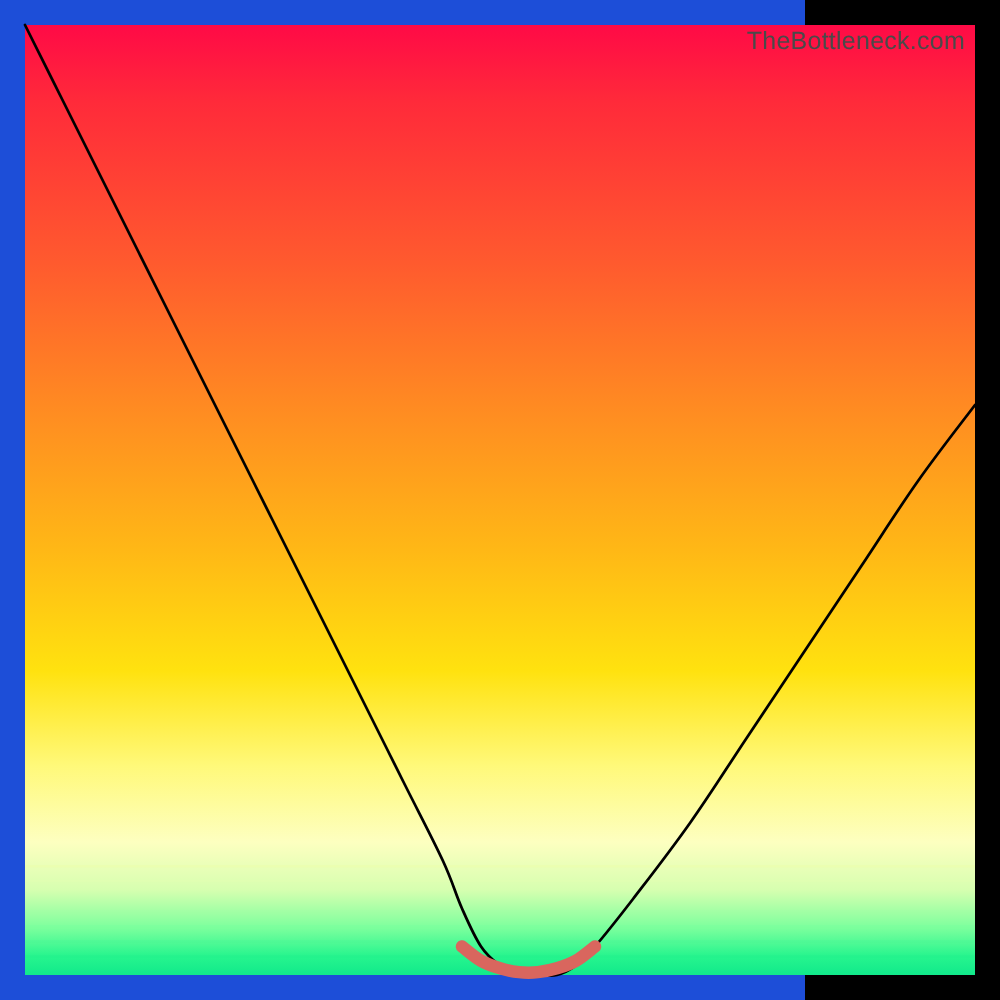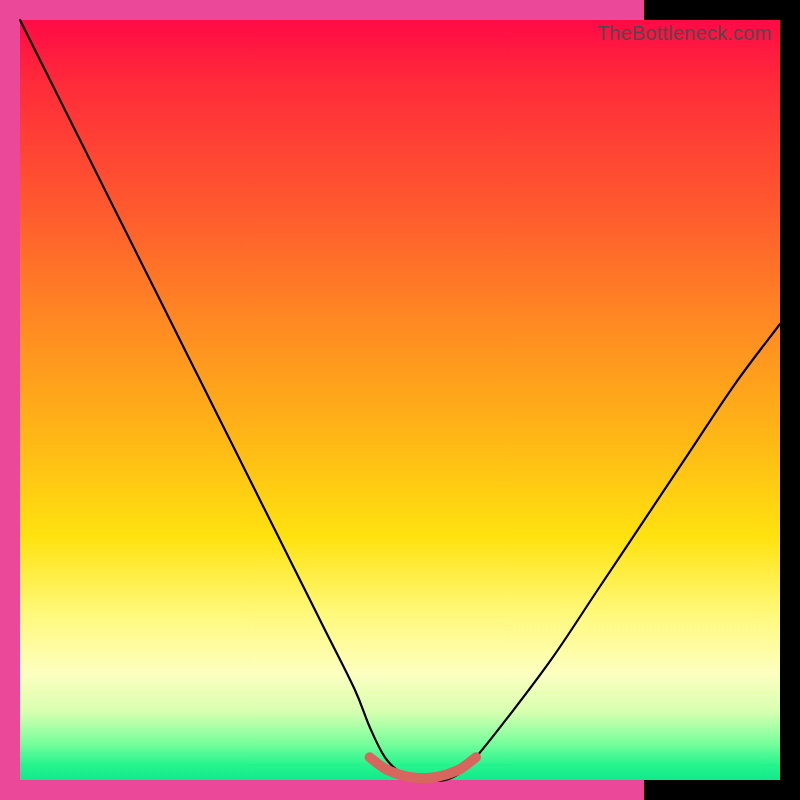--- a/index.html
+++ b/index.html
@@ -8,21 +8,21 @@
     width: 800px;
     height: 800px;
     background: #000000;
     overflow: hidden;
     font-family: Arial, Helvetica, sans-serif;
   }
   .frame {
     position: relative;
     width: 644px;
     height: 800px;
-    background: #ec4899;
+    background: #1d4ed8;
   }
   .plot-area {
     position: absolute;
     left: 20px;
     top: 20px;
     width: 760px;
     height: 760px;
     
     background: linear-gradient(
       to bottom,

